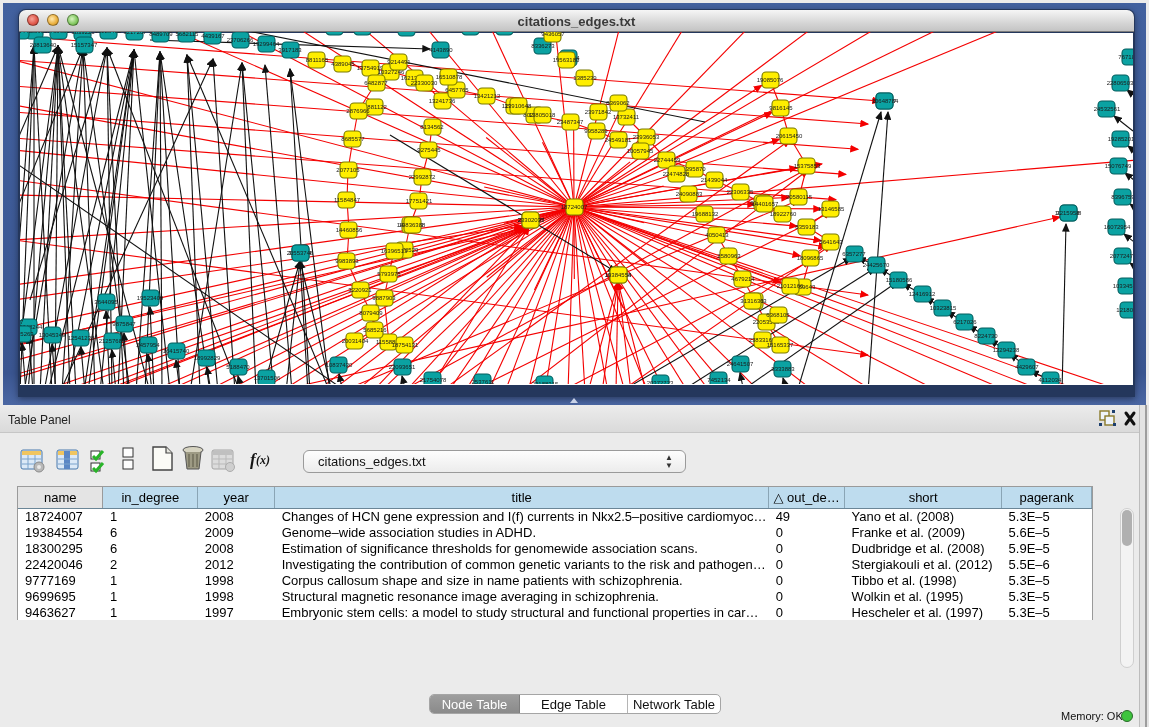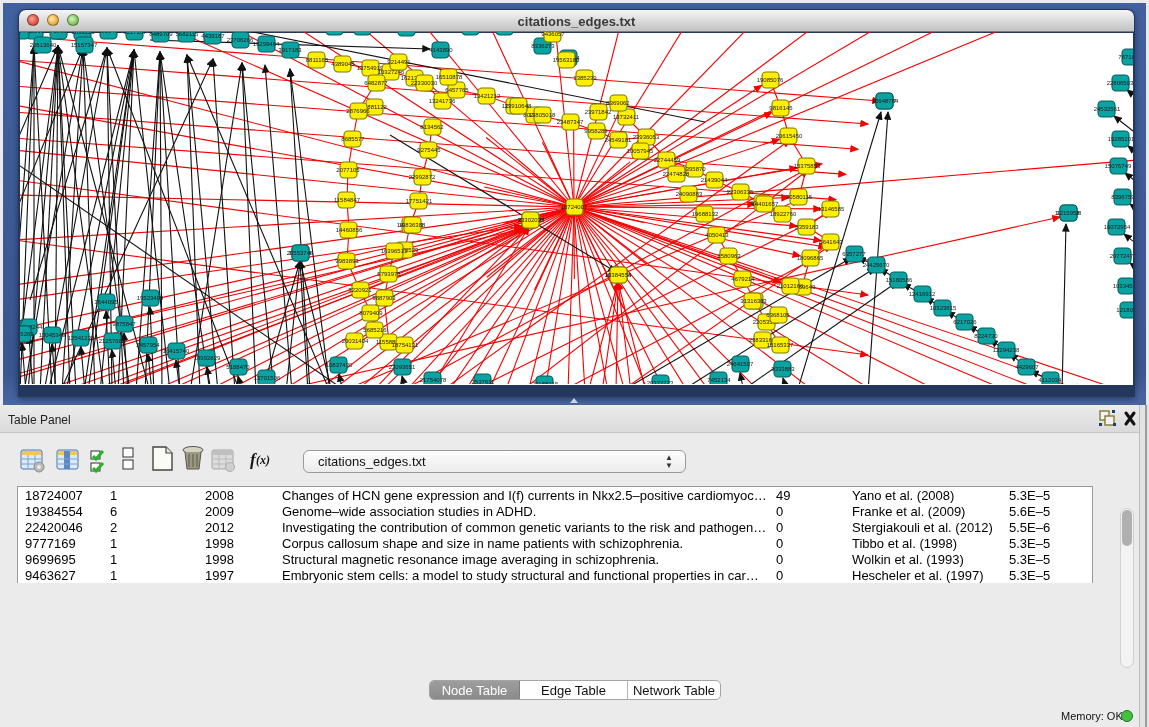--- a/index.html
+++ b/index.html
@@ -19,21 +19,21 @@
 #toolbar { position:absolute; left:0; top:434px; width:1149px; height:46px; }
 #dropdown { position:absolute; left:303px; top:450px; width:383px; height:23px; background:linear-gradient(#fdfdfd,#ececec); border:1px solid #9a9a9a; border-radius:6px; font-size:13px; color:#111; line-height:21px; padding-left:14px; }
 #dropdown .arrows { position:absolute; right:12px; top:3px; font-size:8px; color:#333; line-height:8px; letter-spacing:0; }
 #tablewrap { position:absolute; left:17px; top:486px; width:1076px; border:1px solid #9a9a9a; border-bottom:none; }
 table { border-collapse:collapse; table-layout:fixed; font-size:13px; color:#000; background:#fff; }
 th { background:#bedcee; border-right:1px solid #8aa5b5; border-bottom:1px solid #6b8697; font-weight:normal; font-size:13px; height:21px; text-align:center; overflow:hidden; white-space:nowrap; }
 th.gray { background:#e4e4e4; border-right:1px solid #9a9a9a; }
 td { height:16px; padding:0 0 0 7px; overflow:hidden; white-space:nowrap; }
 #vscroll { position:absolute; left:1120px; top:508px; width:14px; height:160px; background:#f3f3f3; border:1px solid #cfcfcf; border-radius:7px; }
 #vthumb { position:absolute; left:1122px; top:510px; width:10px; height:36px; background:#b0b0b0; border-radius:6px; }
-#tabs { position:absolute; left:429px; top:680px; height:20px; display:flex; border:1px solid #a5a5a5; border-radius:5px; overflow:hidden; background:#fff; }
+#tabs { position:absolute; left:429px; top:694px; height:20px; display:flex; border:1px solid #a5a5a5; border-radius:5px; overflow:hidden; background:#fff; }
 .tab { font-size:13px; padding-top:2px; text-align:center; color:#111; border-right:1px solid #b5b5b5; }
 .tab.sel { background:linear-gradient(#9e9e9e,#8a8a8a); color:#fff; border-right:1px solid #7d7d7d; }
 #mem { position:absolute; left:1061px; top:710px; font-size:11px; color:#111; }
 #memdot { position:absolute; left:1121px; top:710px; width:12px; height:12px; border-radius:50%; background:#3ec43e; border:1px solid #2b6b2b; }
 #redge { position:absolute; left:1139px; top:405px; width:10px; height:322px; background:#e3e3e3; border-left:1px solid #bdbdbd; }
 #redge .l { position:absolute; left:5px; top:0; width:2px; height:322px; background:#9d9d9d; }
 </style></head>
 <body>
 <div id="desktop"></div>
 <div id="win">
@@ -682,37 +682,55 @@
  <circle cx="230" cy="33" r="4.5" fill="#cfcfcf" stroke="#adadad"></circle>
  <text x="250" y="31" font-family="Liberation Serif,serif" font-style="italic" font-weight="bold" font-size="17" fill="#141414">f</text>
  <text x="256" y="30" font-family="Liberation Serif,serif" font-style="italic" font-weight="bold" font-size="12" fill="#141414">(x)</text>
 </g>
     </svg>
   </div>
 <div id="dropdown">citations_edges.txt<span class="arrows">▲<br>▼</span></div>
 <div id="tablewrap">
 <table>
 <tbody>
+        <tr>
+          <th class="gray" style="width:85px">name</th>
+          <th style="width:95px">in_degree</th>
+          <th style="width:77px">year</th>
+          <th style="width:494px">title</th>
+          <th style="width:76px">△ out_de…</th>
+          <th style="width:157px">short</th>
+          <th style="width:90px">pagerank</th>
+        </tr>
 <tr>
           <td style="width:85px">18724007</td>
           <td style="width:95px">1</td>
           <td style="width:77px">2008</td>
           <td style="width:494px">Changes of HCN gene expression and I(f) currents in Nkx2.5–positive cardiomyoc…</td>
           <td style="width:76px">49</td>
           <td style="width:157px">Yano et al. (2008)</td>
           <td style="width:90px">5.3E–5</td>
         </tr>
 <tr>
           <td style="width:85px">19384554</td>
           <td style="width:95px">6</td>
           <td style="width:77px">2009</td>
           <td style="width:494px">Genome–wide association studies in ADHD.</td>
           <td style="width:76px">0</td>
           <td style="width:157px">Franke et al. (2009)</td>
           <td style="width:90px">5.6E–5</td>
+        </tr>
+<tr>
+          <td style="width:85px">18300295</td>
+          <td style="width:95px">6</td>
+          <td style="width:77px">2008</td>
+          <td style="width:494px">Estimation of significance thresholds for genomewide association scans.</td>
+          <td style="width:76px">0</td>
+          <td style="width:157px">Dudbridge et al. (2008)</td>
+          <td style="width:90px">5.9E–5</td>
         </tr>
 <tr>
           <td style="width:85px">22420046</td>
           <td style="width:95px">2</td>
           <td style="width:77px">2012</td>
           <td style="width:494px">Investigating the contribution of common genetic variants to the risk and pathogen…</td>
           <td style="width:76px">0</td>
           <td style="width:157px">Stergiakouli et al. (2012)</td>
           <td style="width:90px">5.5E–6</td>
         </tr>
@@ -724,21 +742,21 @@
           <td style="width:76px">0</td>
           <td style="width:157px">Tibbo et al. (1998)</td>
           <td style="width:90px">5.3E–5</td>
         </tr>
 <tr>
           <td style="width:85px">9699695</td>
           <td style="width:95px">1</td>
           <td style="width:77px">1998</td>
           <td style="width:494px">Structural magnetic resonance image averaging in schizophrenia.</td>
           <td style="width:76px">0</td>
-          <td style="width:157px">Wolkin et al. (1993)</td>
+          <td style="width:157px">Wolkin et al. (1995)</td>
           <td style="width:90px">5.3E–5</td>
         </tr>
 <tr>
           <td style="width:85px">9463627</td>
           <td style="width:95px">1</td>
           <td style="width:77px">1997</td>
           <td style="width:494px">Embryonic stem cells: a model to study structural and functional properties in car…</td>
           <td style="width:76px">0</td>
           <td style="width:157px">Hescheler et al. (1997)</td>
           <td style="width:90px">5.3E–5</td>

